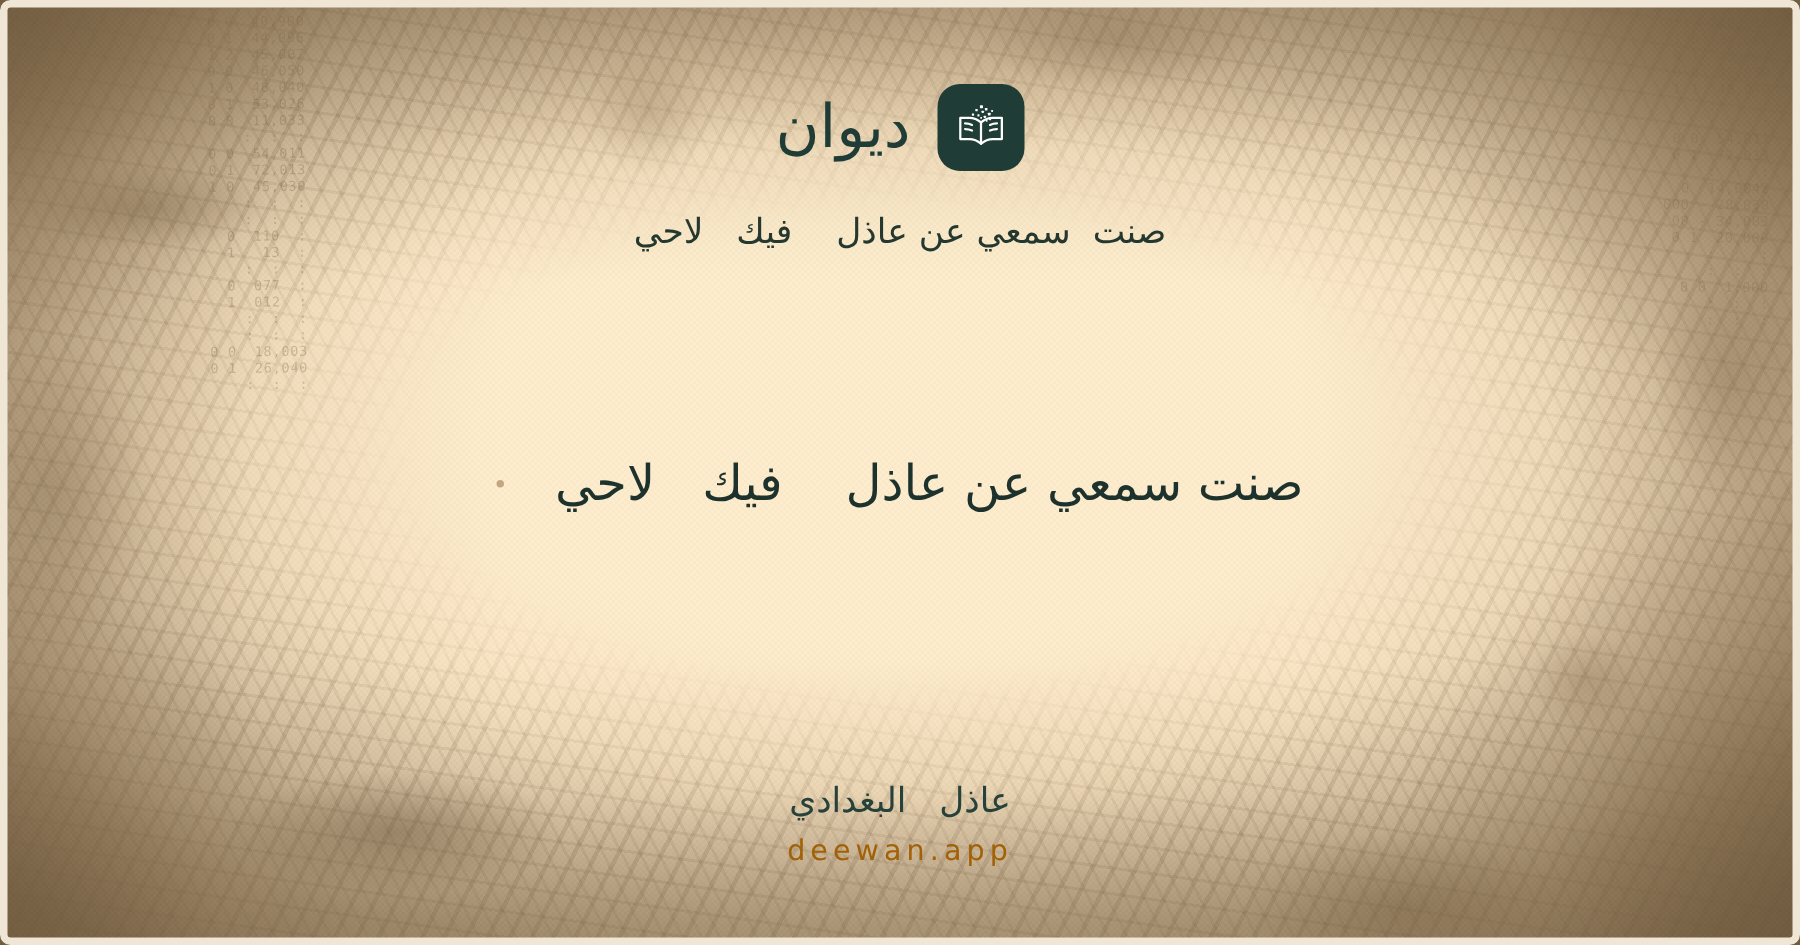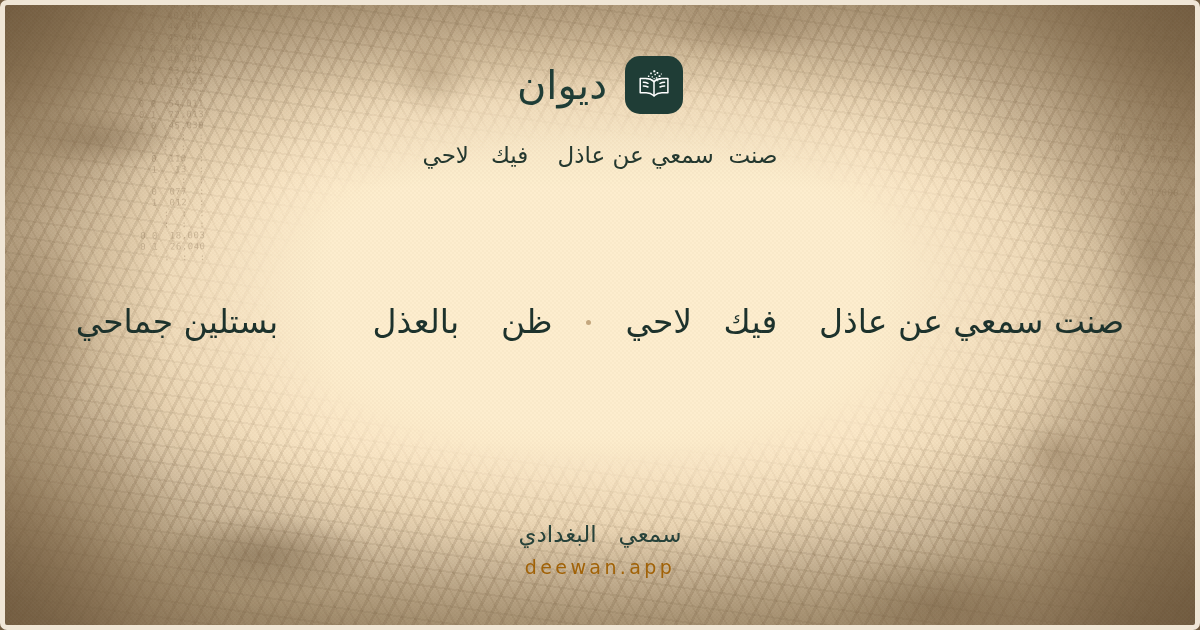--- a/index.html
+++ b/index.html
@@ -293,22 +293,21 @@
         </svg>
       </div>
       <div class="brand-name">ديوان</div>
     </div>
 
     <div class="subtitle">صنت  سمعي عن عاذل    فيك   لاحي</div>
 
     <div class="verse">
       <div class="hemistich">صنت سمعي عن عاذل    فيك   لاحي</div>
       <div class="verse-dot"></div>
-      <div class="hemistich">ظن    بالعذل         بستلين جماحي</div>
     </div>
 
     <div class="footer">
-      <div class="poet">سمعي   البغدادي</div>
+      <div class="poet">عاذل   البغدادي</div>
       <div class="site">deewan.app</div>
     </div>
 
   </div>
 </div>
 
 </body></html>

